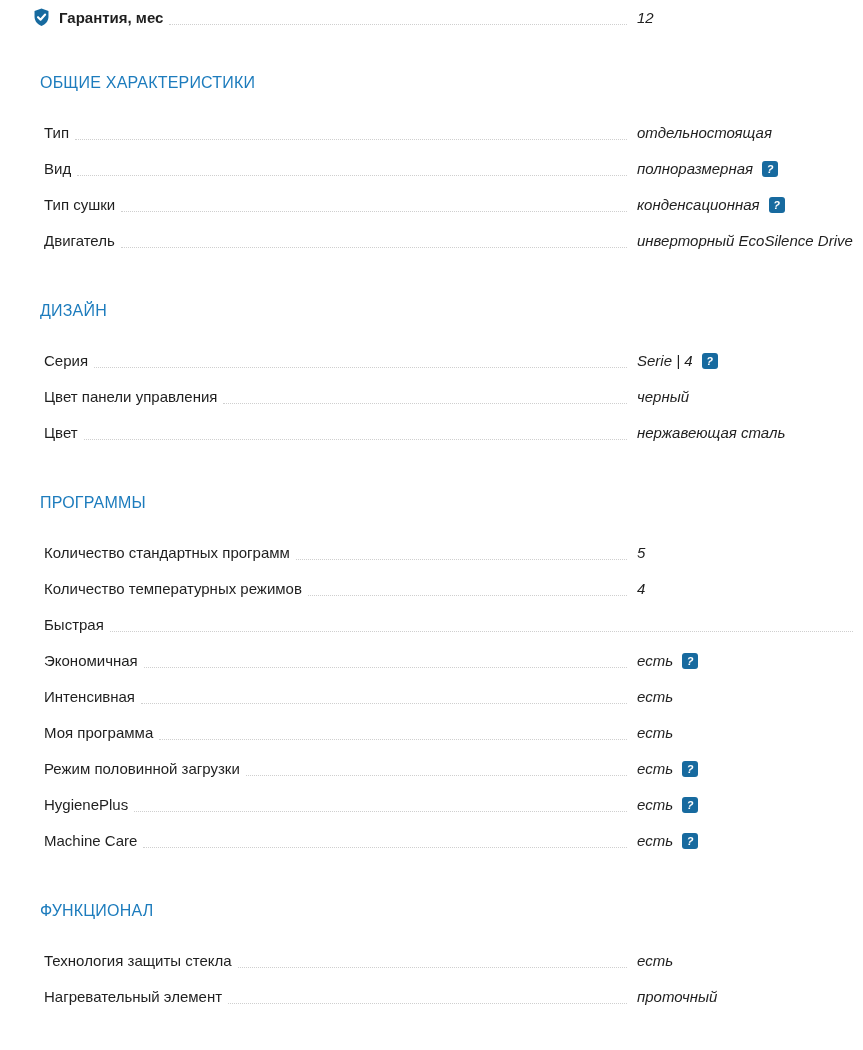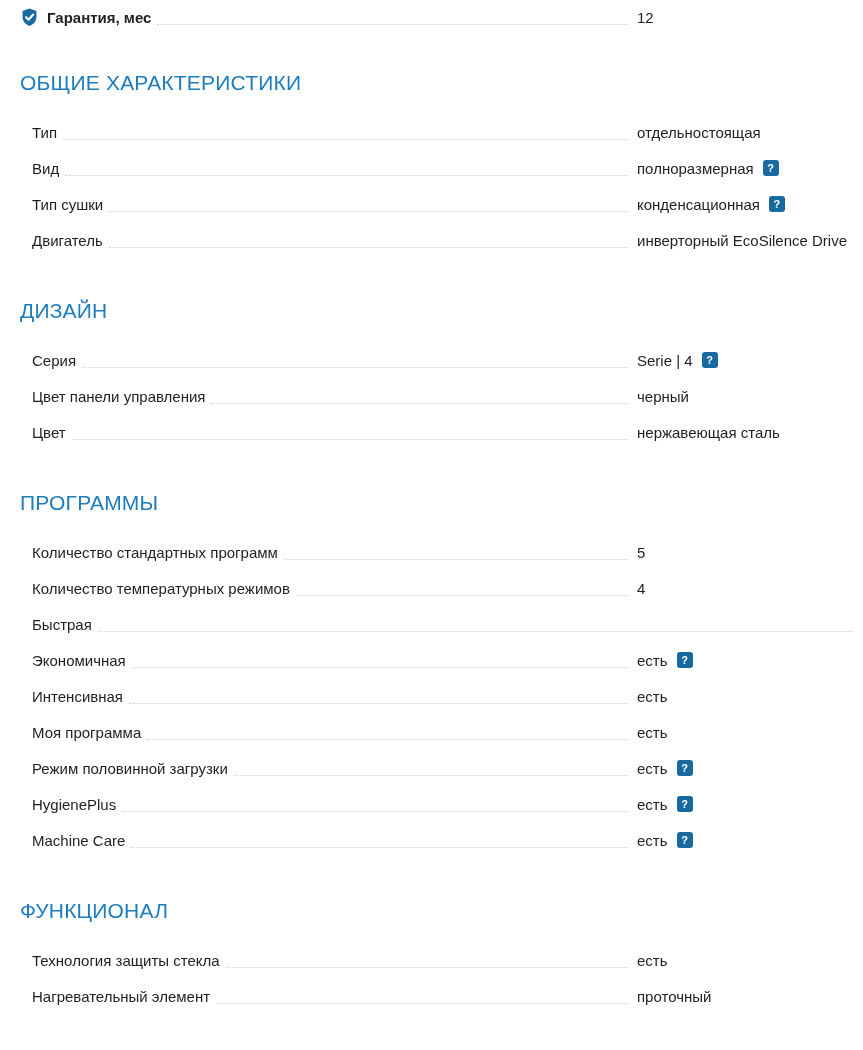--- a/index.html
+++ b/index.html
@@ -1,35 +1,35 @@
 <!DOCTYPE html>
 <html><head>
 <meta charset="utf-8">
 <style>
   html,body{margin:0;padding:0;background:#ffffff;}
   body{width:863px;height:1050px;overflow:hidden;
        font-family:"Liberation Sans", sans-serif;color:#1f1f1f;}
-  .page{padding:4px 0 0 20px;}
+  .page{padding:4px 0 0 32px;}
 
   
   .spec-row{display:flex;align-items:center;height:36px;font-size:15px;}
   .spec-row .label{flex:none;white-space:nowrap;}
   .leader{flex:1 1 auto;margin:0 10px 0 6px;border-bottom:1px dotted #cfcfcf;
           height:0;align-self:center;position:relative;top:7px;}
-  .value-cell{flex:none;width:226px;display:flex;align-items:center;gap:9px;
-              white-space:nowrap;}
+  .value-cell{flex:none;width:226px;display:flex;align-items:flex-end;gap:9px;
+              white-space:nowrap;font-style:italic;}
 
   
   .warranty-row{height:26px;}
   .warranty-row .label{font-weight:bold;display:flex;align-items:center;gap:8px;}
   .shield{width:19px;height:21px;display:inline-block;flex:none;}
 
   
-  .section-title{color:#1d7cbd;font-size:21px;font-weight:400;
-                 letter-spacing:.2px;margin:41px 0 0 0;line-height:24px;}
+  .section-title{color:#1d7cbd;font-size:16px;font-weight:400;
+                 letter-spacing:.2px;margin:41px 0 0 8px;line-height:24px;}
   .section-rows{margin-top:19px;margin-left:12px;}
 
   
   .badge{flex:none;width:16px;height:16px;border-radius:3px;background:#176a9f;
          color:#ffffff;font-size:11px;font-weight:bold;line-height:16px;
          text-align:center;cursor:pointer;user-select:none;}
 </style>
 </head>
 <body>
 

